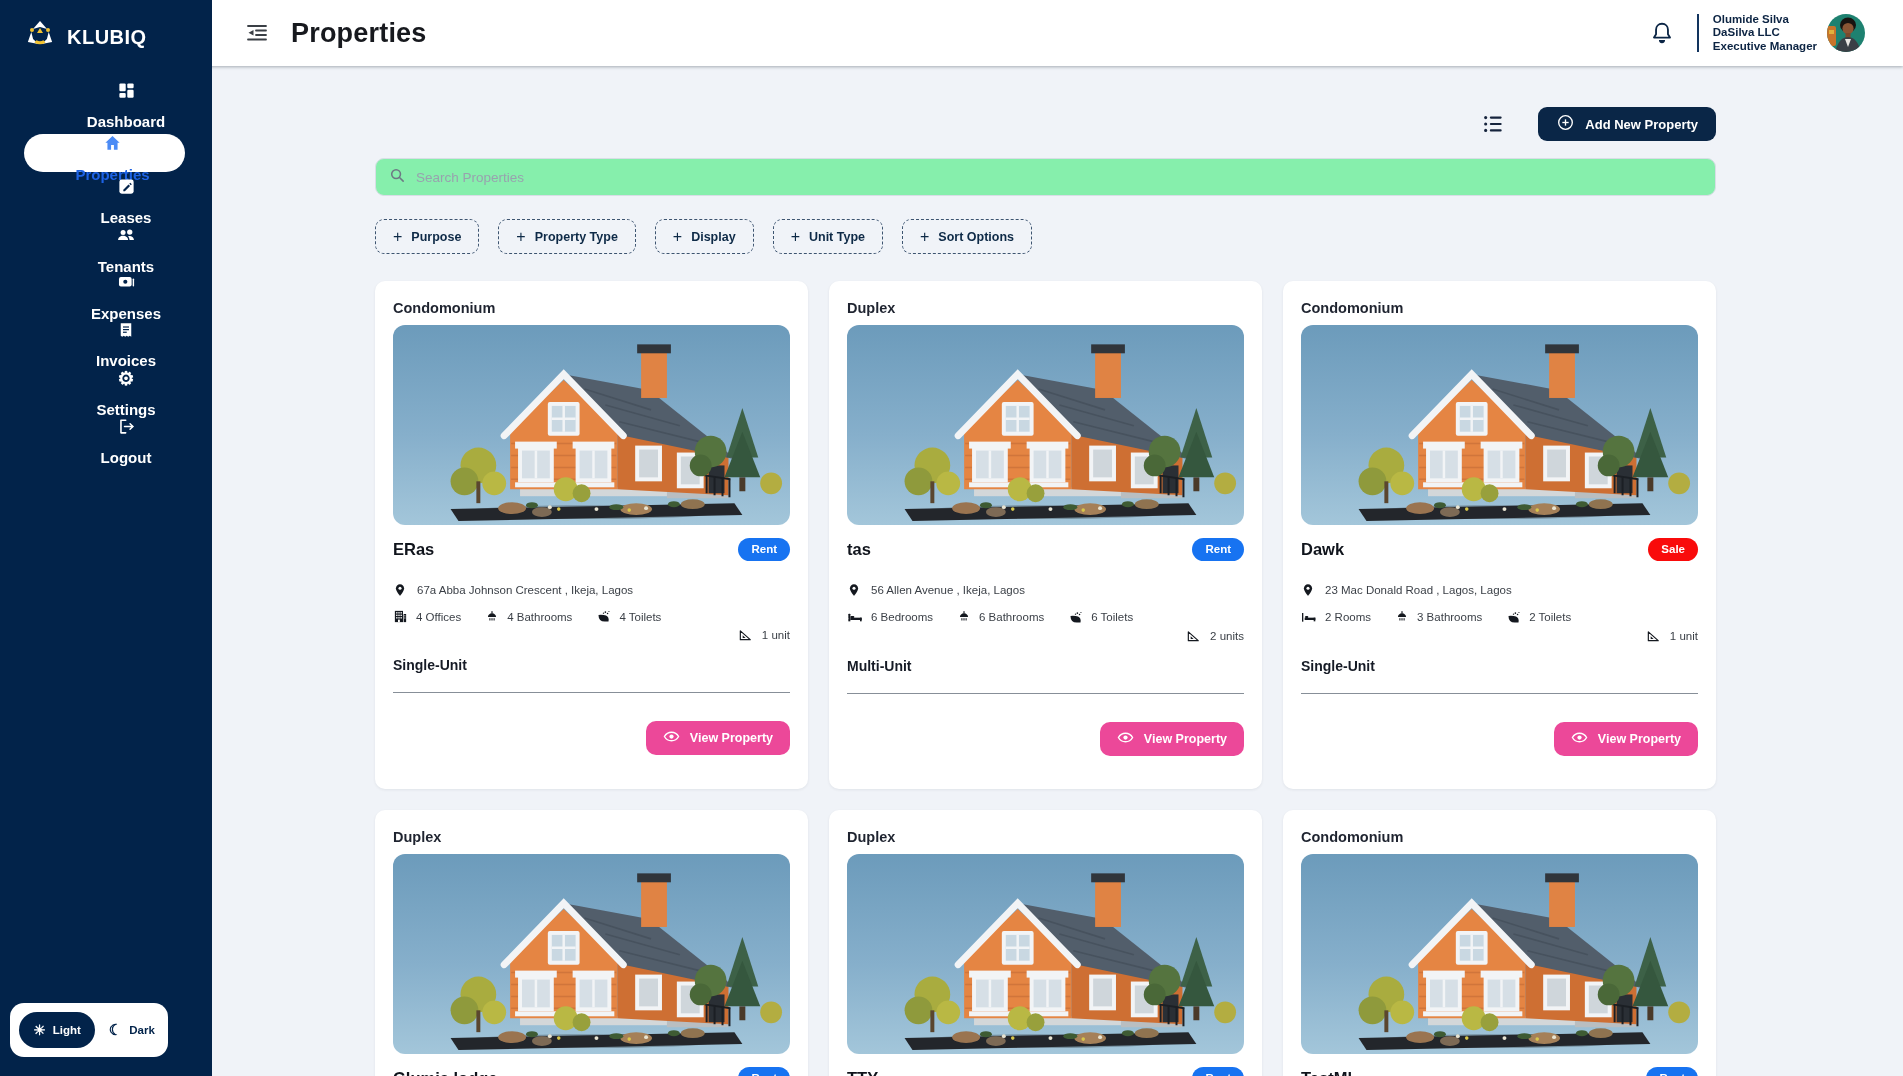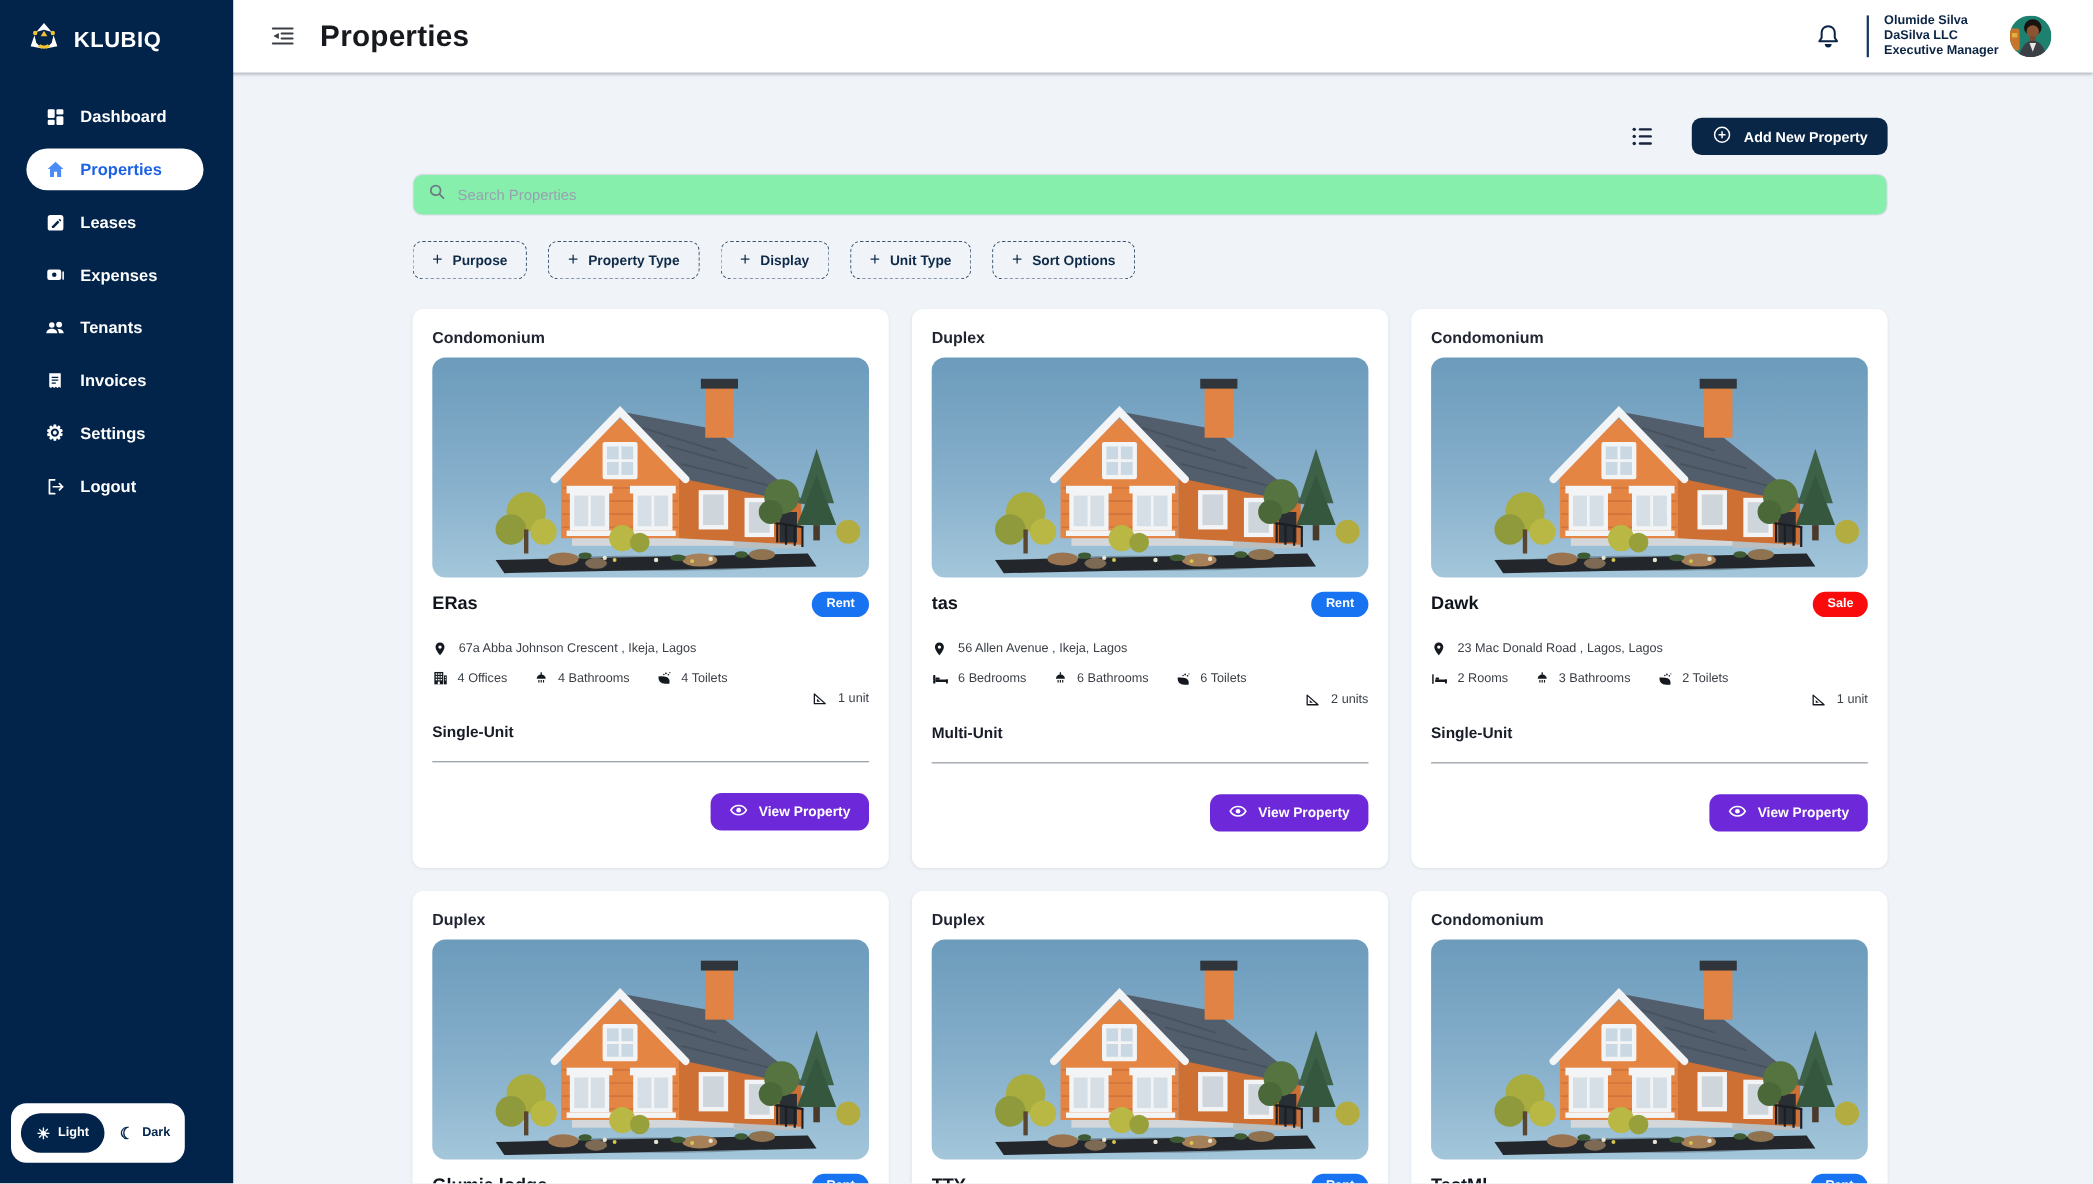--- a/index.html
+++ b/index.html
@@ -5,21 +5,21 @@
   * { margin:0; padding:0; box-sizing:border-box; }
   html,body { width:1903px; height:1076px; }
   body { font-family:"Liberation Sans", sans-serif; background:#F0F3F8; }
   .app { position:relative; width:1903px; height:1076px; overflow:hidden; background:#F0F3F8; }
 
   
   .sidebar { position:absolute; left:0; top:0; width:212px; height:1076px; background:#02234A; z-index:10; }
   .logo { display:flex; align-items:center; gap:9px; padding:17px 0 0 22px; }
   .logo-text { color:#fff; font-weight:bold; font-size:20px; letter-spacing:.5px; }
   .nav { margin-top:24px; }
-  .nav-item { display:flex; align-items:center; gap:13px; height:48px; padding-left:40px; color:#FFF; font-weight:bold; font-size:15px; cursor:pointer; }
+  .nav-item { display:flex; align-items:center; gap:13px; height:48px; padding-left:40px; color:#FFF; font-weight:bold; font-size:15px; cursor:pointer;flex-direction:column; }
   .nav-item .nico { width:20px; height:20px; display:flex; align-items:center; justify-content:center; }
   .nav-item.active { background:#fff; color:#1D62E4; height:38px; margin:5px 27px 5px 24px; padding-left:16px; border-radius:20px; }
   .gear-glyph { color:#fff; font-size:19px; line-height:19px; }
   .theme-toggle { position:absolute; left:10px; bottom:19px; width:158px; height:54px; background:#fff; border-radius:14px; display:flex; align-items:center; justify-content:center; gap:10px; }
   .tbtn { display:flex; align-items:center; gap:7px; font-weight:bold; font-size:11.5px; border:none; background:transparent; cursor:pointer; }
   .tbtn.light { background:#02234A; color:#fff; height:36px; padding:0 14px; border-radius:18px; }
   .tbtn.dark { color:#02234A; padding:0 4px; }
   .sun-glyph { font-size:14px; color:#FFF; }
   .moon-glyph { font-size:15px; color:#02234A; }
 
@@ -56,21 +56,21 @@
   .badge.rent { background:#1773F1; }
   .badge.sale { background:#F90B0B; }
   .meta-row { display:flex; align-items:center; gap:10px; font-size:11.5px; color:#3A3F46; }
   .addr { margin-top:22px; }
   .facts { margin-top:12px; display:flex; gap:24px; }
   .fact { display:flex; align-items:center; gap:8px; font-size:11.5px; color:#3A3F46; }
   .units { margin-top:4px;justify-content:flex-end; }
   .unit-type { margin-top:15px; font-size:14px; font-weight:bold; color:#161B26; }
   .card-divider { margin-top:19px; border:none; border-top:1px solid #878F98; }
   .card-actions { margin-top:28px; display:flex; justify-content:flex-end; }
-  .view-btn { height:34px; border:none; border-radius:10px; background:#6d28d9; color:#fff; font-weight:bold; font-size:12.5px; font-family:inherit; display:flex; align-items:center; gap:10px; padding:0 17px; cursor:pointer; }
+  .view-btn { height:34px; border:none; border-radius:10px; background:#ec4899; color:#fff; font-weight:bold; font-size:12.5px; font-family:inherit; display:flex; align-items:center; gap:10px; padding:0 17px; cursor:pointer; }
   .ficon { flex:none; display:flex; }
 </style>
 </head>
 <body>
 
 <svg width="0" height="0" style="position:absolute" aria-hidden="true">
   <defs>
     <symbol id="sym-house" viewBox="0 0 400 200">
       <ellipse cx="200" cy="187" rx="130" ry="7" fill="#1A1D22" opacity=".3"></ellipse>
       <polygon points="58,184 344,178 352,190 66,196" fill="#23262B"></polygon>
@@ -261,38 +261,38 @@
           <svg width="19" height="19" viewBox="0 0 24 24">
             <rect x="3" y="3" width="18" height="18" rx="3" fill="#fff"></rect>
             <path d="M8 16l6.5-6.5 2 2L10 18H8z" fill="#02234A"></path>
             <path d="M15.5 8.5l1.2-1.2 2 2-1.2 1.2z" fill="#02234A"></path>
           </svg>
         </span>
         <span>Leases</span>
       </div>
       <div class="nav-item">
         <span class="nico">
-          <svg width="19" height="19" viewBox="0 0 24 24">
-            <rect x="2.5" y="5" width="16" height="12" rx="2.5" fill="#fff"></rect>
-            <circle cx="10.5" cy="11" r="2.6" fill="#02234A"></circle>
-            <rect x="19.8" y="7" width="1.8" height="10" rx=".9" fill="#fff"></rect>
-          </svg>
-        </span>
-        <span>Expenses</span>
-      </div>
-      <div class="nav-item">
-        <span class="nico">
           <svg width="20" height="20" viewBox="0 0 24 24" fill="#fff">
             <circle cx="8.5" cy="9" r="3"></circle>
               <circle cx="16.5" cy="8.5" r="3.2"></circle>
             <path d="M2.5 18c0-3 2.7-5 6-5s6 2 6 5z"></path>
             <path d="M14.5 13.4c3-.6 7 .8 7 4.6h-5.2c-.2-2-.9-3.5-1.8-4.6z"></path>
           </svg>
         </span>
         <span>Tenants</span>
+      </div>
+      <div class="nav-item">
+        <span class="nico">
+          <svg width="19" height="19" viewBox="0 0 24 24">
+            <rect x="2.5" y="5" width="16" height="12" rx="2.5" fill="#fff"></rect>
+            <circle cx="10.5" cy="11" r="2.6" fill="#02234A"></circle>
+            <rect x="19.8" y="7" width="1.8" height="10" rx=".9" fill="#fff"></rect>
+          </svg>
+        </span>
+        <span>Expenses</span>
       </div>
       <div class="nav-item">
         <span class="nico">
           <svg width="18" height="18" viewBox="0 0 24 24">
             <path d="M5 3h14v18l-2-1.4L15 21l-2-1.4L11 21l-2-1.4L7 21l-2-1.4z" fill="#fff"></path>
             <g stroke="#02234A" stroke-width="1.6">
               <line x1="8" y1="8" x2="16" y2="8"></line>
                 <line x1="8" y1="11.5" x2="16" y2="11.5"></line>
                 <line x1="8" y1="15" x2="13" y2="15"></line>
             </g>

